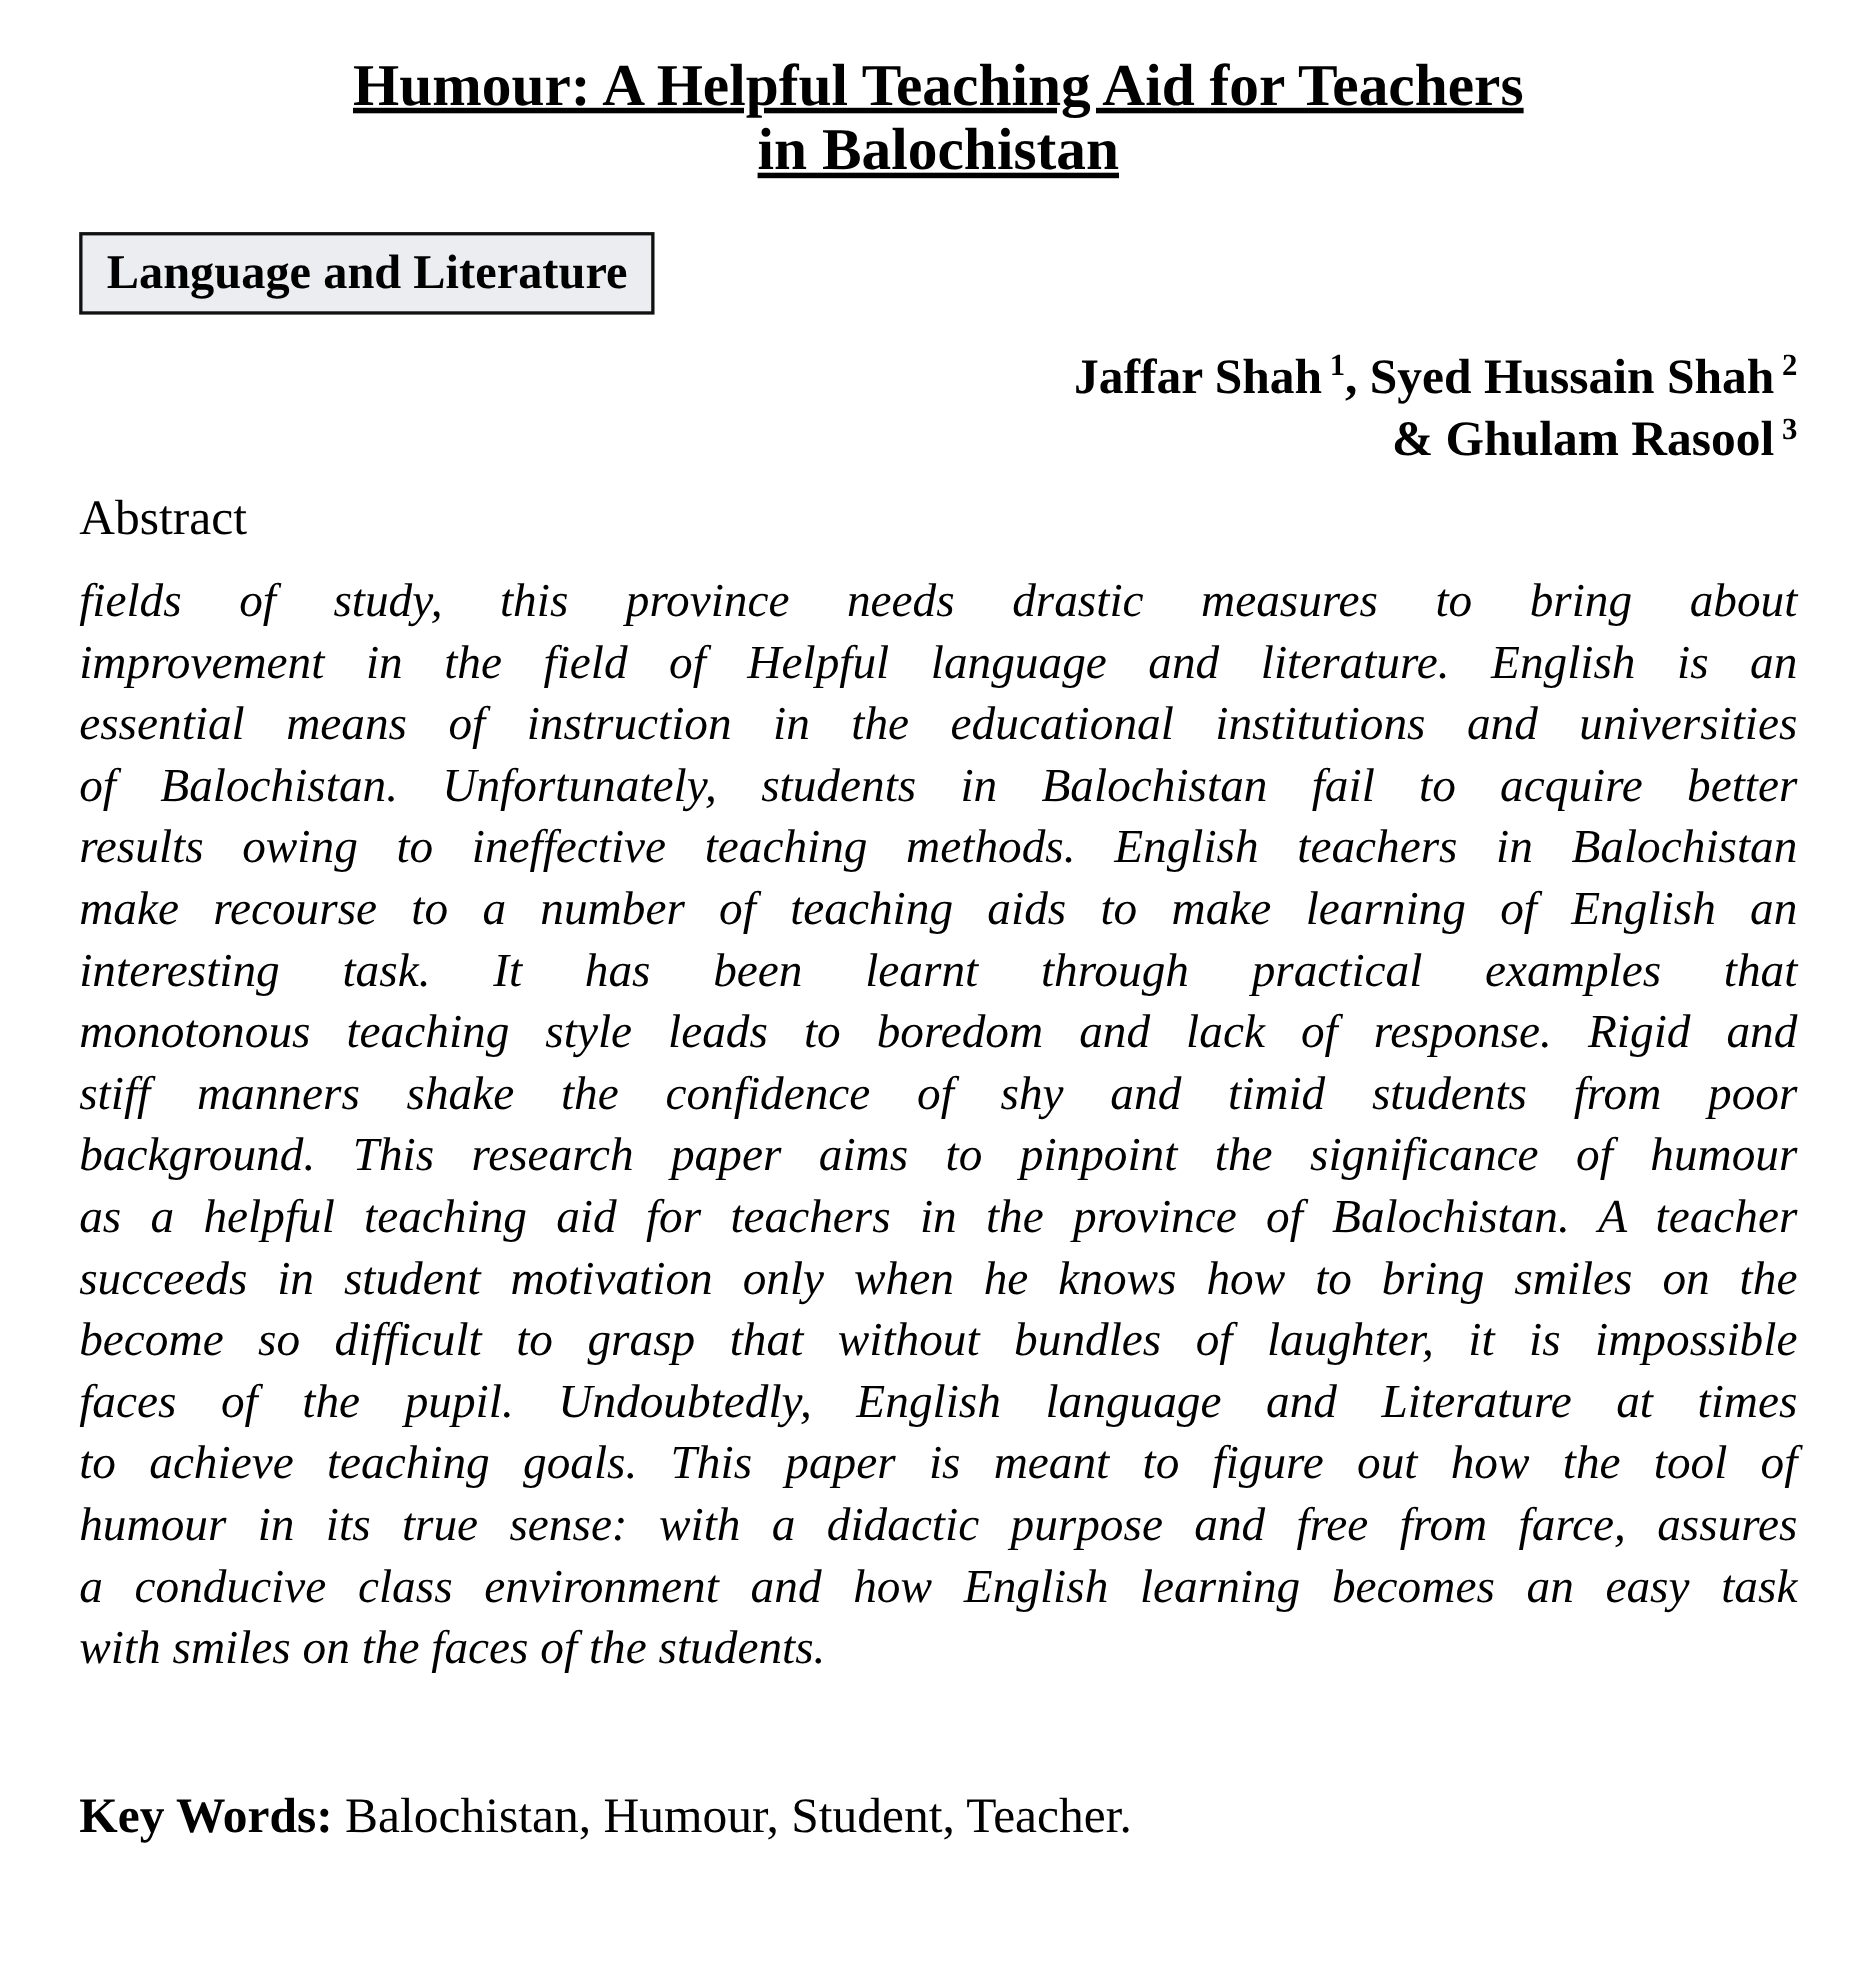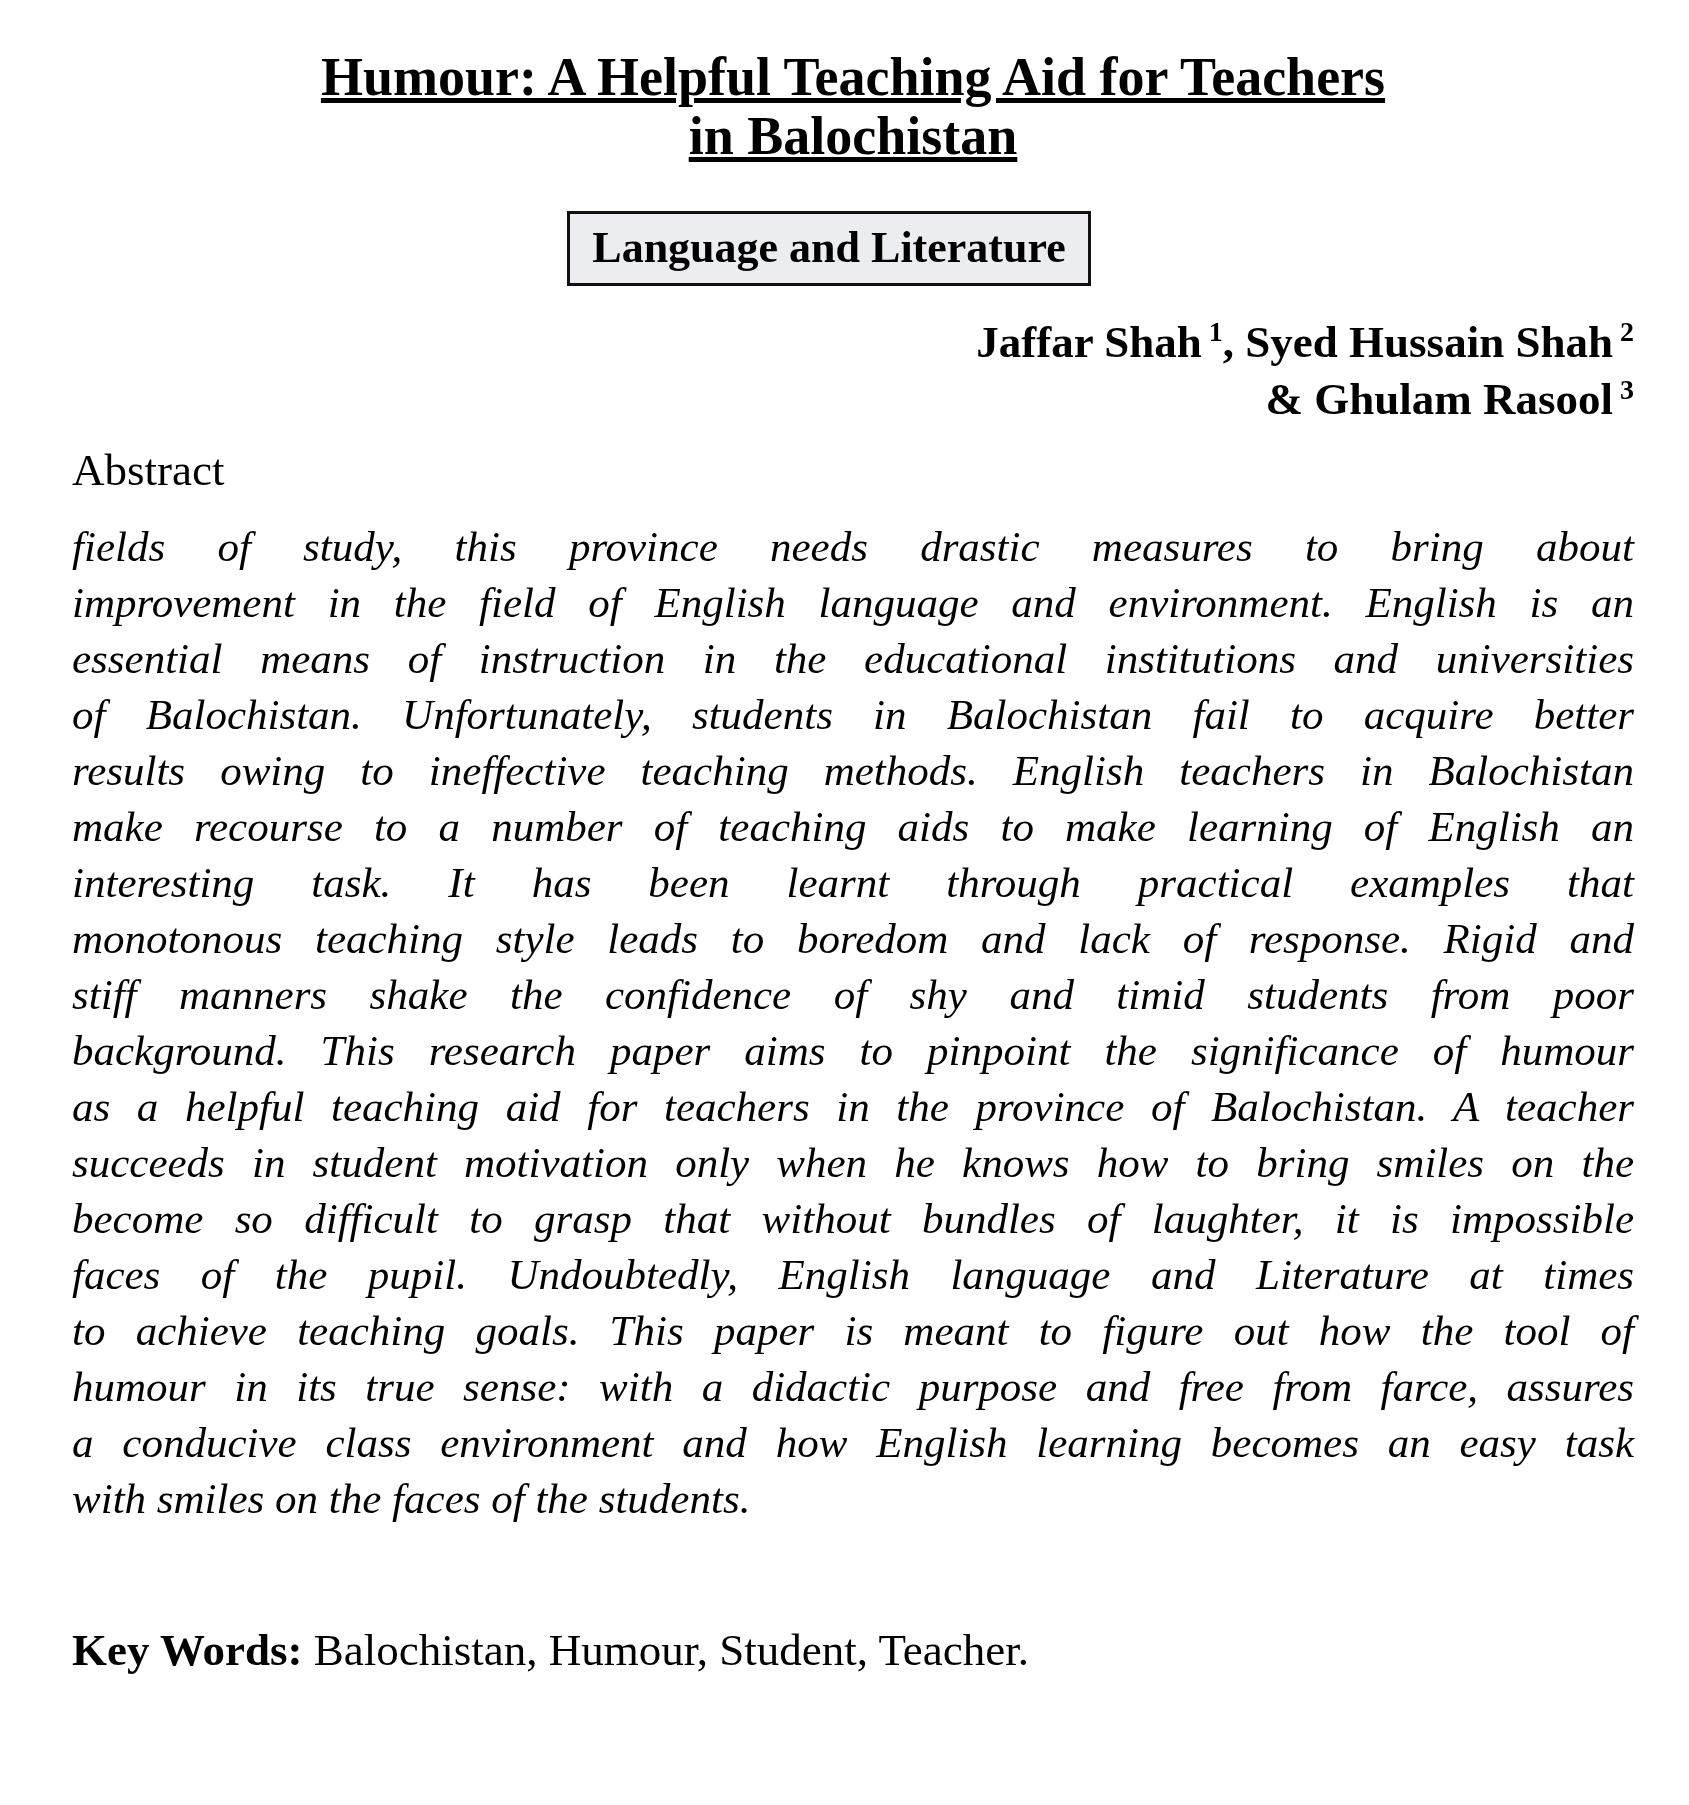--- a/index.html
+++ b/index.html
@@ -18,21 +18,21 @@
     margin-top: 48px;
     text-align: center;
     font-weight: bold;
     font-size: 54px;
     line-height: 1.1;
     letter-spacing: 0px;
     text-decoration: underline;
   }
   .badge-row {
     display: flex;
-    justify-content: center;
+    justify-content: flex-start;
     margin-top: 44px;
     margin-right: 48px;
   }
   .category-badge {
     border: 3px solid #111111;
     background: #ebedf0;
     font-weight: bold;
     font-size: 44px;
     line-height: 1.2;
     padding: 8px 22px;
@@ -91,21 +91,21 @@
 
 <div class="authors-block">
   <div><span>Jaffar Shah</span><sup>1</sup><span>, </span><span>Syed Hussain Shah</span><sup>2</sup></div>
   <div><span>&amp; Ghulam Rasool</span><sup>3</sup></div>
 </div>
 
 <div class="abstract-heading">Abstract</div>
 
 <div class="abstract-body">
     <div class="abs-line">fields of study, this province needs drastic measures to bring about</div>
-    <div class="abs-line">improvement in the field of English language and environment. English is an</div>
+    <div class="abs-line">improvement in the field of Helpful language and literature. English is an</div>
     <div class="abs-line">essential means of instruction in the educational institutions and universities</div>
     <div class="abs-line">of Balochistan. Unfortunately, students in Balochistan fail to acquire better</div>
     <div class="abs-line">results owing to ineffective teaching methods. English teachers in Balochistan</div>
     <div class="abs-line">make recourse to a number of teaching aids to make learning of English an</div>
     <div class="abs-line">interesting task. It has been learnt through practical examples that</div>
     <div class="abs-line">monotonous teaching style leads to boredom and lack of response. Rigid and</div>
     <div class="abs-line">stiff manners shake the confidence of shy and timid students from poor</div>
     <div class="abs-line">background. This research paper aims to pinpoint the significance of humour</div>
     <div class="abs-line">as a helpful teaching aid for teachers in the province of Balochistan. A teacher</div>
     <div class="abs-line">succeeds in student motivation only when he knows how to bring smiles on the</div>

